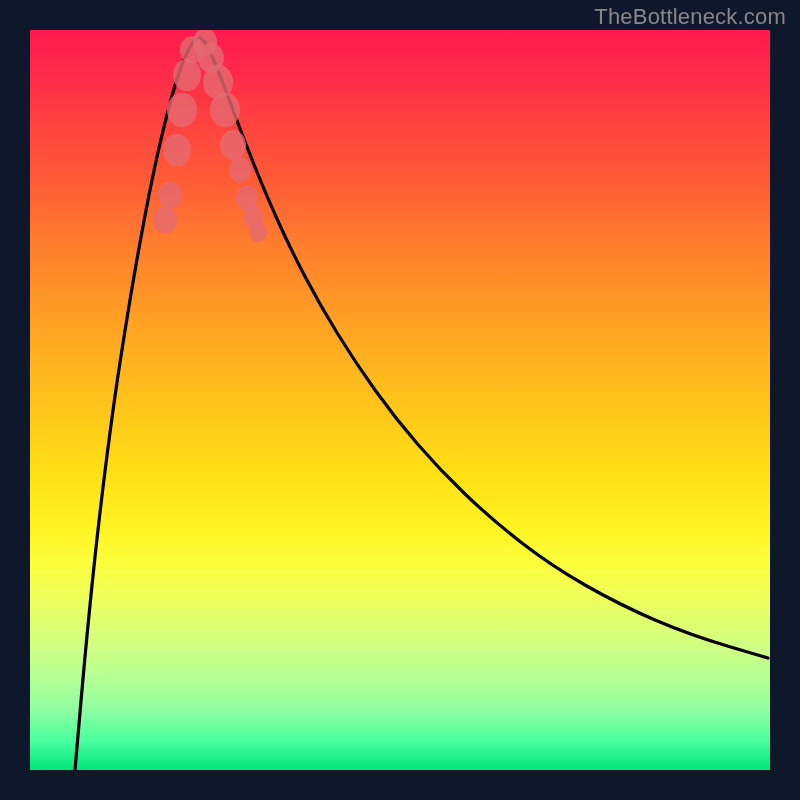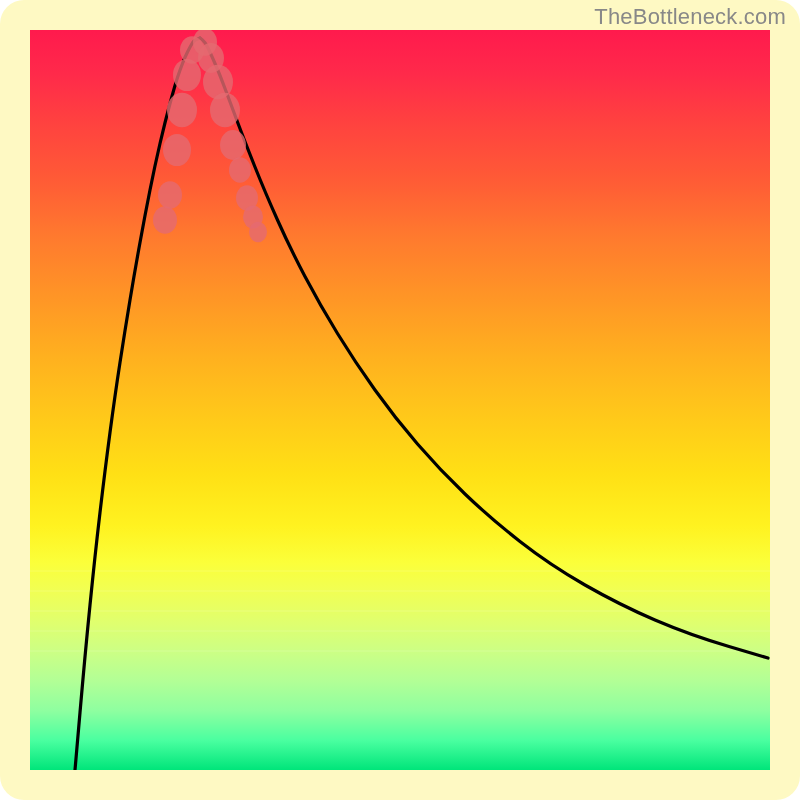--- a/index.html
+++ b/index.html
@@ -6,24 +6,23 @@
     margin: 0;
     padding: 0;
     width: 800px;
     height: 800px;
     overflow: hidden;
     font-family: Arial, Helvetica, sans-serif;
   }
   .frame {
     width: 800px;
     height: 800px;
-    background: #fef9c3;
+    background: #0f172a;
     position: relative;
     box-sizing: border-box;
-    border-radius: 24px;
   }
   .plot-area {
     position: absolute;
     left: 30px;
     top: 30px;
     width: 740px;
     height: 740px;
     overflow: hidden;
   }
   .gradient-bg {

